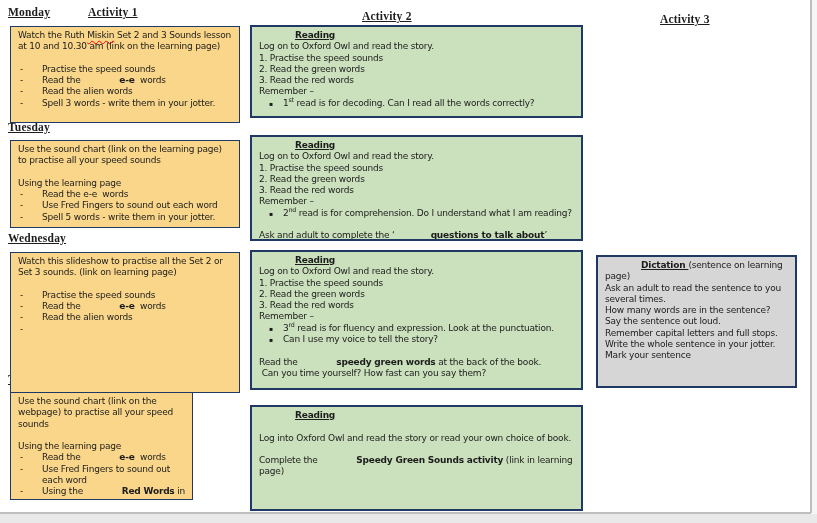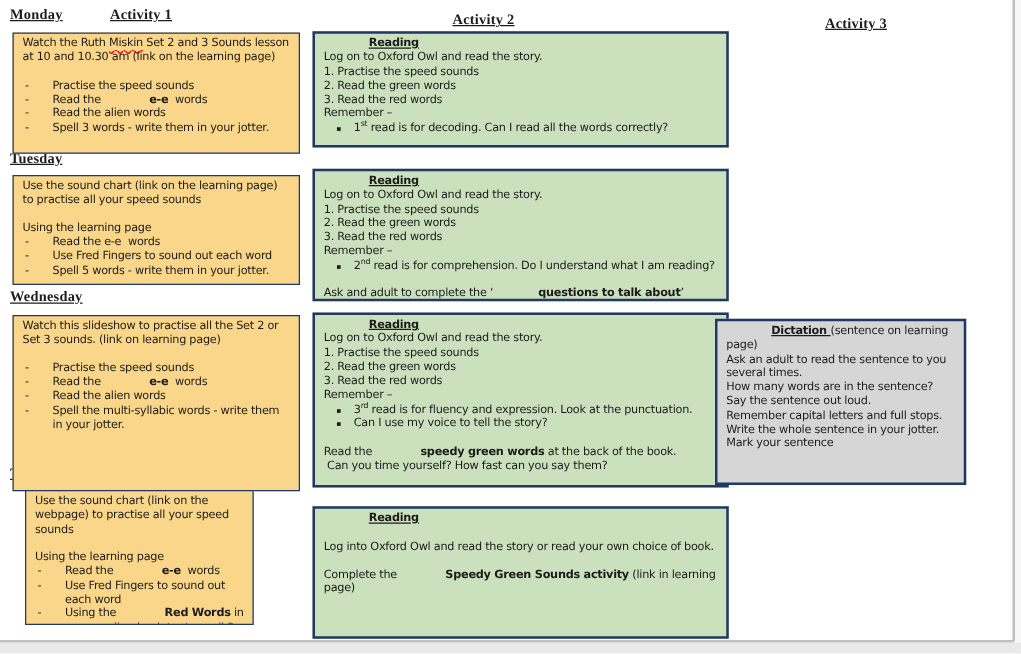--- a/index.html
+++ b/index.html
@@ -94,23 +94,23 @@
       <div class="line dash"><span class="marker">-</span><span class="li-body"><span>Read the e-e  words</span></span></div>
       <div class="line dash"><span class="marker">-</span><span class="li-body"><span>Use Fred Fingers to sound out each word</span></span></div>
       <div class="line dash"><span class="marker">-</span><span class="li-body"><span>Spell 5 words - write them in your jotter.</span></span></div>
     </div>
   <div class="box yellow" style="left:10px;top:252px;width:230px;height:141px">
       <div class="line p"><span>Watch this slideshow to practise all the Set 2 or Set 3 sounds. (link on learning page)</span></div>
       <div class="line blank">&nbsp;</div>
       <div class="line dash"><span class="marker">-</span><span class="li-body"><span>Practise the speed sounds</span></span></div>
       <div class="line dash"><span class="marker">-</span><span class="li-body"><span>Read the </span><span class="b">e-e</span><span>  words</span></span></div>
       <div class="line dash"><span class="marker">-</span><span class="li-body"><span>Read the alien words</span></span></div>
-      <div class="line dash"><span class="marker">-</span><span class="li-body"><span>Spell the multi-syllabic words - write them in your jotter.</span></span></div>
+      <div class="line dash"><span class="marker">-</span></div>
     </div>
-  <div class="box yellow" style="left:20px;top:392px;width:183px;height:108px">
+  <div class="box yellow" style="left:10px;top:392px;width:183px;height:108px">
       <div class="line p"><span>Use the sound chart (link on the webpage) to practise all your speed sounds</span></div>
       <div class="line blank">&nbsp;</div>
       <div class="line p"><span>Using the learning page</span></div>
       <div class="line dash"><span class="marker">-</span><span class="li-body"><span>Read the </span><span class="b">e-e</span><span>  words</span></span></div>
       <div class="line dash"><span class="marker">-</span><span class="li-body"><span>Use Fred Fingers to sound out each word</span></span></div>
       <div class="line dash"><span class="marker">-</span><span class="li-body"><span>Using the </span><span class="b">Red Words</span><span> in your reading book try to spell 3 of these.</span></span></div>
     </div>
 
   <div class="box green" style="left:250px;top:25px;width:333px;height:93px">
       <div class="line p"><span class="b u">Reading</span></div>
@@ -146,21 +146,21 @@
       <div class="line p"><span> Can you time yourself? How fast can you say them?</span></div>
     </div>
   <div class="box green" style="left:250px;top:405px;width:333px;height:106px">
       <div class="line p"><span class="b u">Reading</span></div>
       <div class="line blank">&nbsp;</div>
       <div class="line p"><span>Log into Oxford Owl and read the story or read your own choice of book.</span></div>
       <div class="line blank">&nbsp;</div>
       <div class="line p"><span>Complete the </span><span class="b">Speedy Green Sounds activity</span><span> (link in learning page)</span></div>
     </div>
 
-  <div class="box gray" style="left:572px;top:255px;width:201px;height:133px">
+  <div class="box gray" style="left:596px;top:255px;width:201px;height:133px">
       <div class="line p"><span class="b u">Dictation </span><span>(sentence on learning page)</span></div>
       <div class="line p"><span>Ask an adult to read the sentence to you several times.</span></div>
       <div class="line p"><span>How many words are in the sentence?</span></div>
       <div class="line p"><span>Say the sentence out loud.</span></div>
       <div class="line p"><span>Remember capital letters and full stops.</span></div>
       <div class="line p"><span>Write the whole sentence in your jotter.</span></div>
       <div class="line p"><span>Mark your sentence</span></div>
     </div>
 
 </div>

